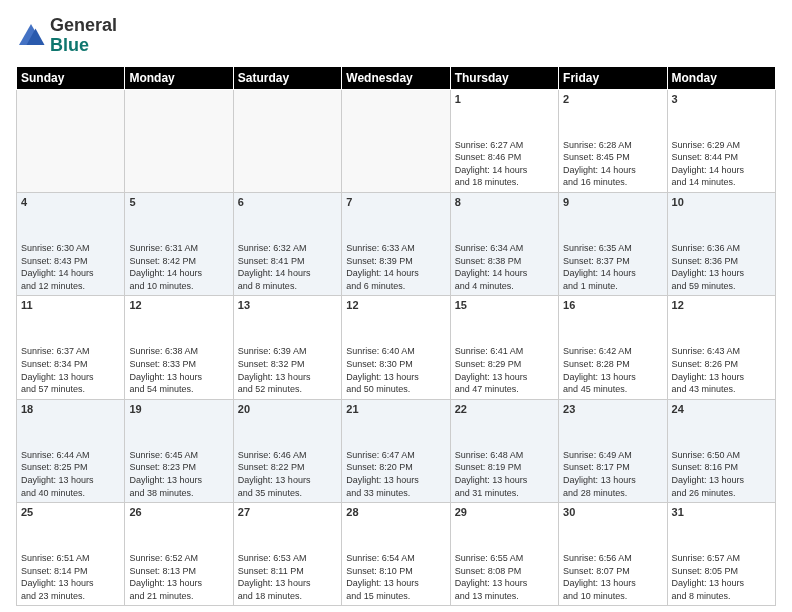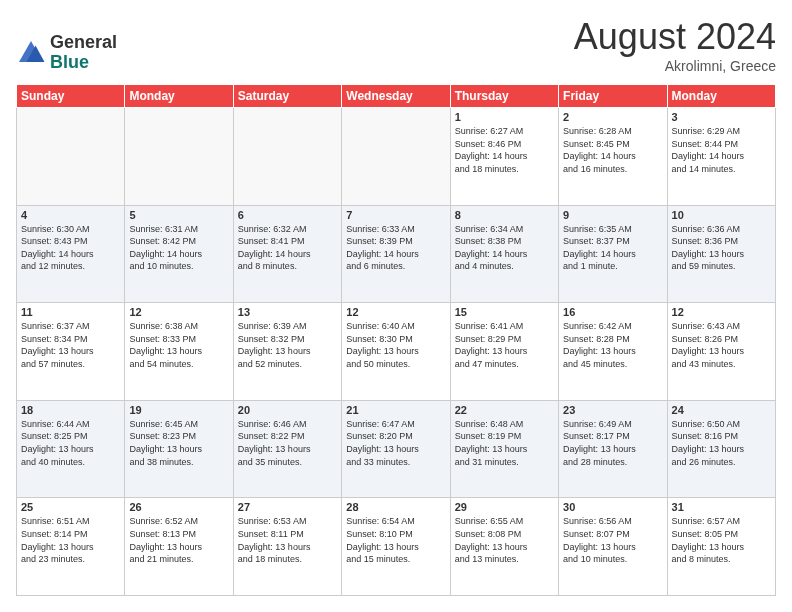--- a/index.html
+++ b/index.html
@@ -20,21 +20,20 @@
     .header {
       display: flex;
       justify-content: space-between;
       align-items: flex-start;
       margin-bottom: 10px;
     }
     .logo {
       display: flex;
       align-items: center;
       gap: 4px;
-      margin-top: 17px;
     }
     .logo-text {
       display: flex;
       flex-direction: column;
       line-height: 1.1;
     }
     .logo-general {
       font-size: 18px;
       font-weight: bold;
       color: #333;
@@ -60,21 +59,21 @@
       font-size: 14px;
       color: #555;
     }
     .calendar {
       flex: 1;
       border-collapse: collapse;
       width: 100%;
       table-layout: fixed;
     }
     .calendar th {
-      background: #ef4444;
+      background: #000000;
       color: #fff;
       font-size: 12px;
       font-weight: bold;
       padding: 4px 4px;
       border: 1px solid #fff;
       text-align: left;
     }
     .calendar td {
       border: 1px solid #ccc;
       vertical-align: top;
@@ -96,20 +95,21 @@
     .day-num {
       font-size: 11px;
       font-weight: bold;
       display: block;
       margin-bottom: 2px;
     }
     .day-info {
       font-size: 9px;
       line-height: 1.4;
       color: #333;
+      margin-top: 34px;
     }
     .footer-note {
       font-size: 10px;
       color: #555;
       margin-top: 4px;
       text-align: left;
     }
   </style>
 </head>
 <body>
@@ -119,24 +119,20 @@
     <div class="logo">
       <svg class="logo-icon" viewBox="0 0 40 40">
         <polygon points="20,4 36,32 4,32" fill="#4472c4"></polygon>
         <polygon points="26,10 38,32 14,32" fill="#2a5aad"></polygon>
       </svg>
       <div class="logo-text">
         <span class="logo-general">General</span>
         <span class="logo-blue">Blue</span>
       </div>
     </div>
-    <div class="title-block">
-      <div class="month-title">August 2024</div>
-      <div class="location">Akrolimni, Greece</div>
-    </div>
   </div>
 
   <table class="calendar">
     <thead>
       <tr>
       <th>Sunday</th>
           <th>Monday</th>
           <th>Saturday</th>
           <th>Wednesday</th>
           <th>Thursday</th>

